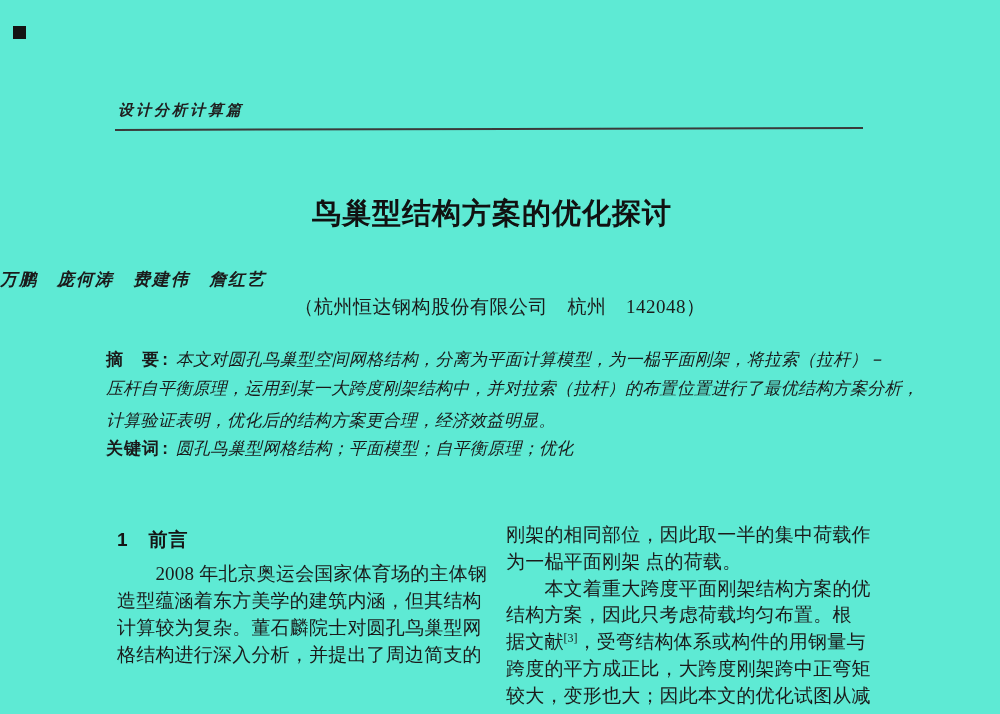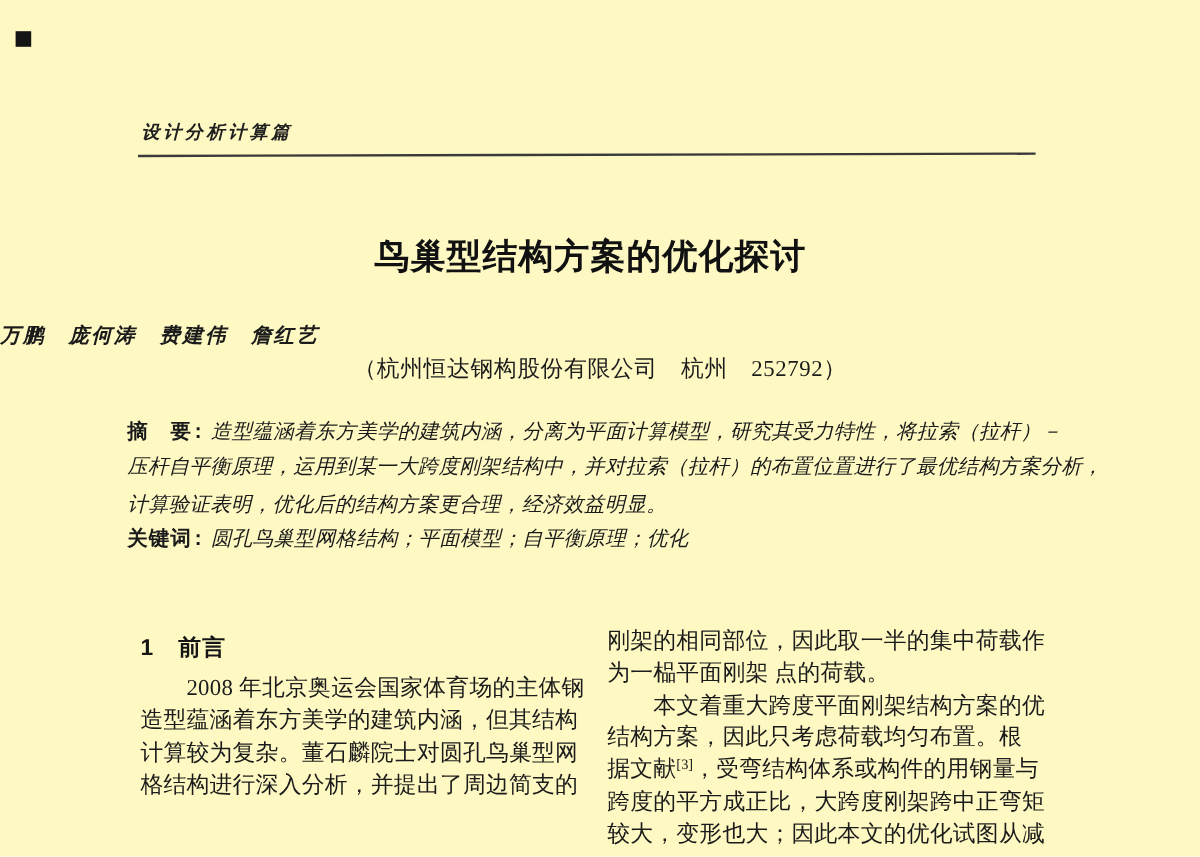--- a/index.html
+++ b/index.html
@@ -1,20 +1,20 @@
 <!DOCTYPE html>
 <html><head>
 <meta charset="utf-8">
 <style>
   html, body { margin: 0; padding: 0; background: #ffffff; }
   .page {
     position: relative;
     width: 1000px;
     height: 714px;
-    background: #fef9c3;
+    background: #5eead4;
     overflow: hidden;
     font-family: "Liberation Serif", "DejaVu Serif", serif;
     color: #1c1c1c;
   }
   .corner-mark {
     position: absolute;
     left: 13px; top: 26px;
     width: 13px; height: 13px;
     background: #141414;
   }
@@ -120,25 +120,25 @@
   <div class="corner-mark"></div>
 
   <div class="section-label">设计分析计算篇</div>
 
   <div class="header-rule"></div>
 
   <h1 class="title">鸟巢型结构方案的优化探讨</h1>
 
   <div class="authors">万鹏　庞何涛　费建伟　詹红艺</div>
 
-  <div class="affiliation">（杭州恒达钢构股份有限公司　杭州　252792）</div>
+  <div class="affiliation">（杭州恒达钢构股份有限公司　杭州　142048）</div>
 
   <div class="abs-line abs-1">
     <span class="lbl">摘　要:</span>
-    <span>造型蕴涵着东方美学的建筑内涵，分离为平面计算模型，研究其受力特性，将拉索（拉杆）－</span>
+    <span>本文对圆孔鸟巢型空间网格结构，分离为平面计算模型，为一榀平面刚架，将拉索（拉杆）－</span>
   </div>
   <div class="abs-line abs-2">
     <span>压杆自平衡原理，运用到某一大跨度刚架结构中，并对拉索（拉杆）的布置位置进行了最优结构方案分析，</span>
   </div>
   <div class="abs-line abs-3">
     <span>计算验证表明，优化后的结构方案更合理，经济效益明显。</span>
   </div>
   <div class="abs-line kw-line">
     <span class="lbl">关键词:</span>
     <span>圆孔鸟巢型网格结构；平面模型；自平衡原理；优化</span>

